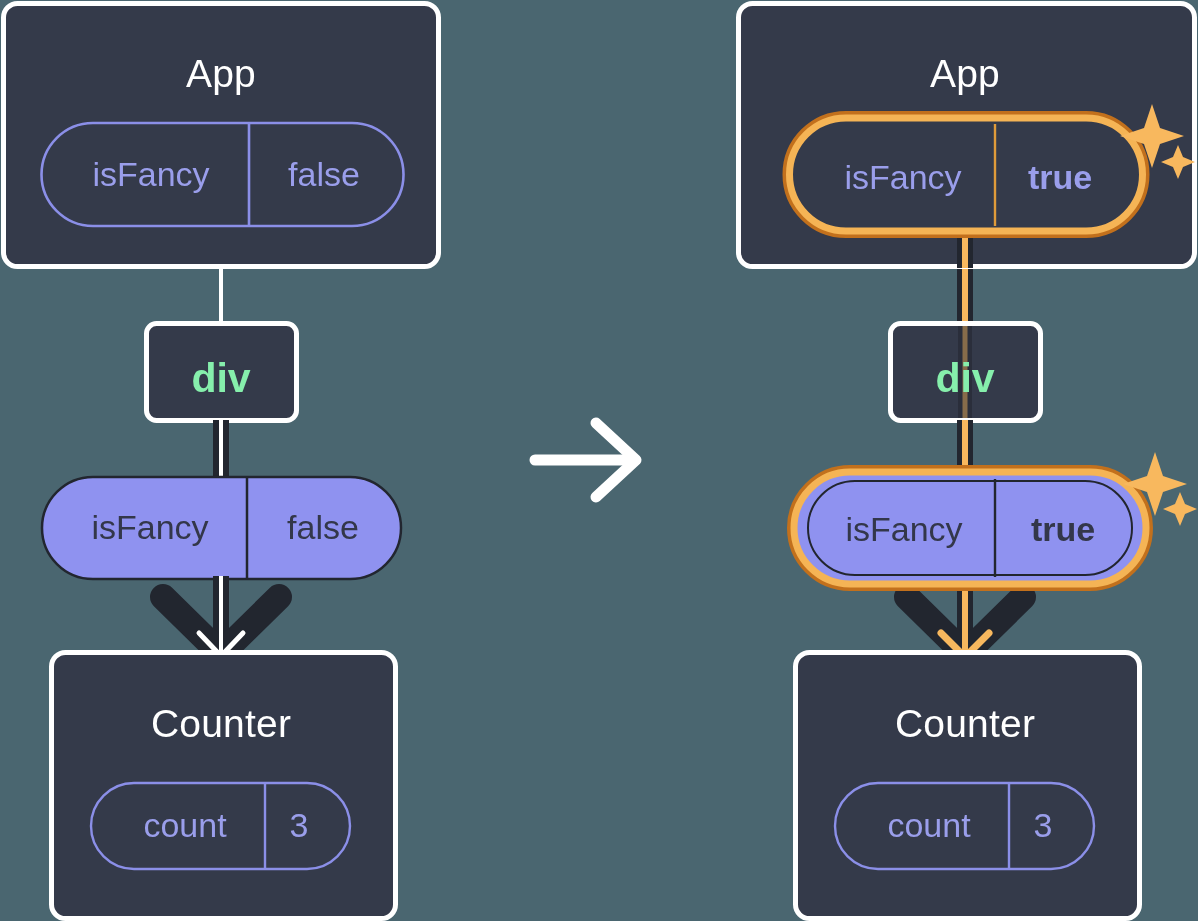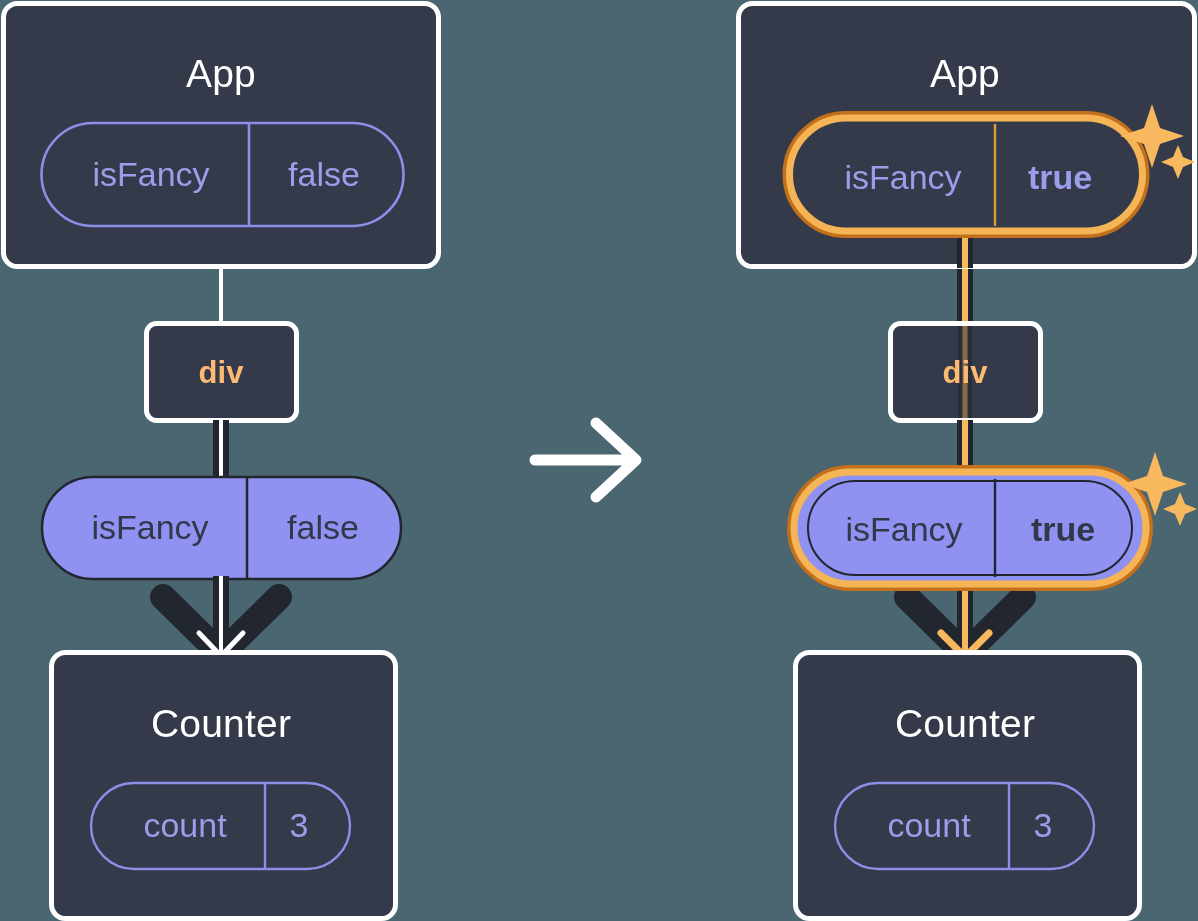--- a/index.html
+++ b/index.html
@@ -17,22 +17,22 @@
     white-space:nowrap;
     pointer-events:none;
   }
   .node-title{
     color:#ffffff;
     font-size:39px;
     letter-spacing:.2px;
     text-align:center;
   }
   .div-title{
-    color:#fdba74;
-    font-size:31px;
+    color:#86efac;
+    font-size:41px;
     font-weight:bold;
     text-align:right;
   }
   .pill-key-outline{color:#9a9eeb;font-size:34px;}
   .pill-val-outline{color:#9a9eeb;font-size:34px;}
   .pill-val-outline.bold{font-weight:bold;}
   .pill-key-solid{color:#33374a;font-size:34px;}
   .pill-val-solid{color:#33374a;font-size:34px;}
   .pill-val-solid.bold{font-weight:bold;}
   .ctr{transform:translateX(-50%);}

